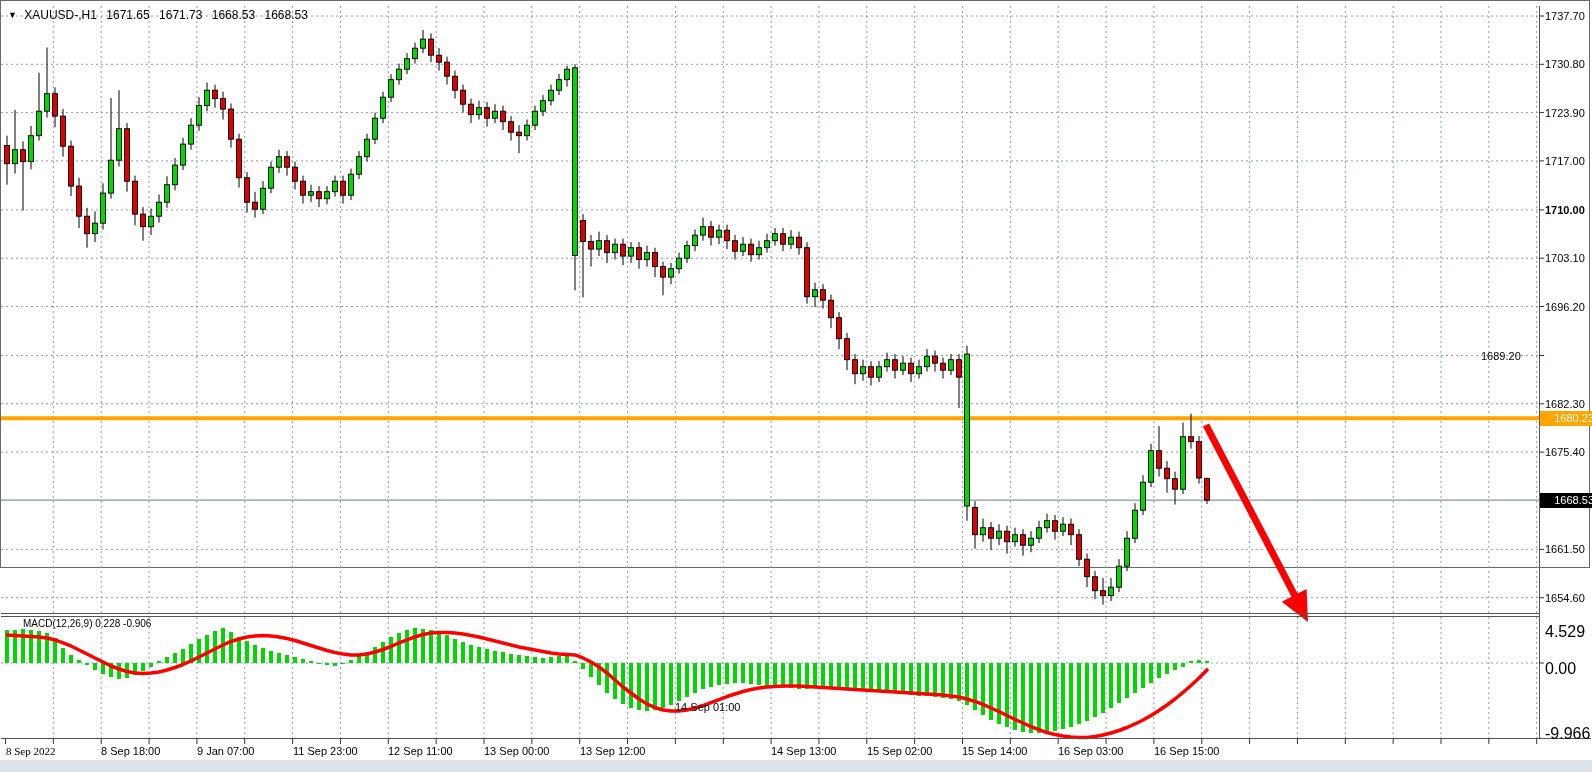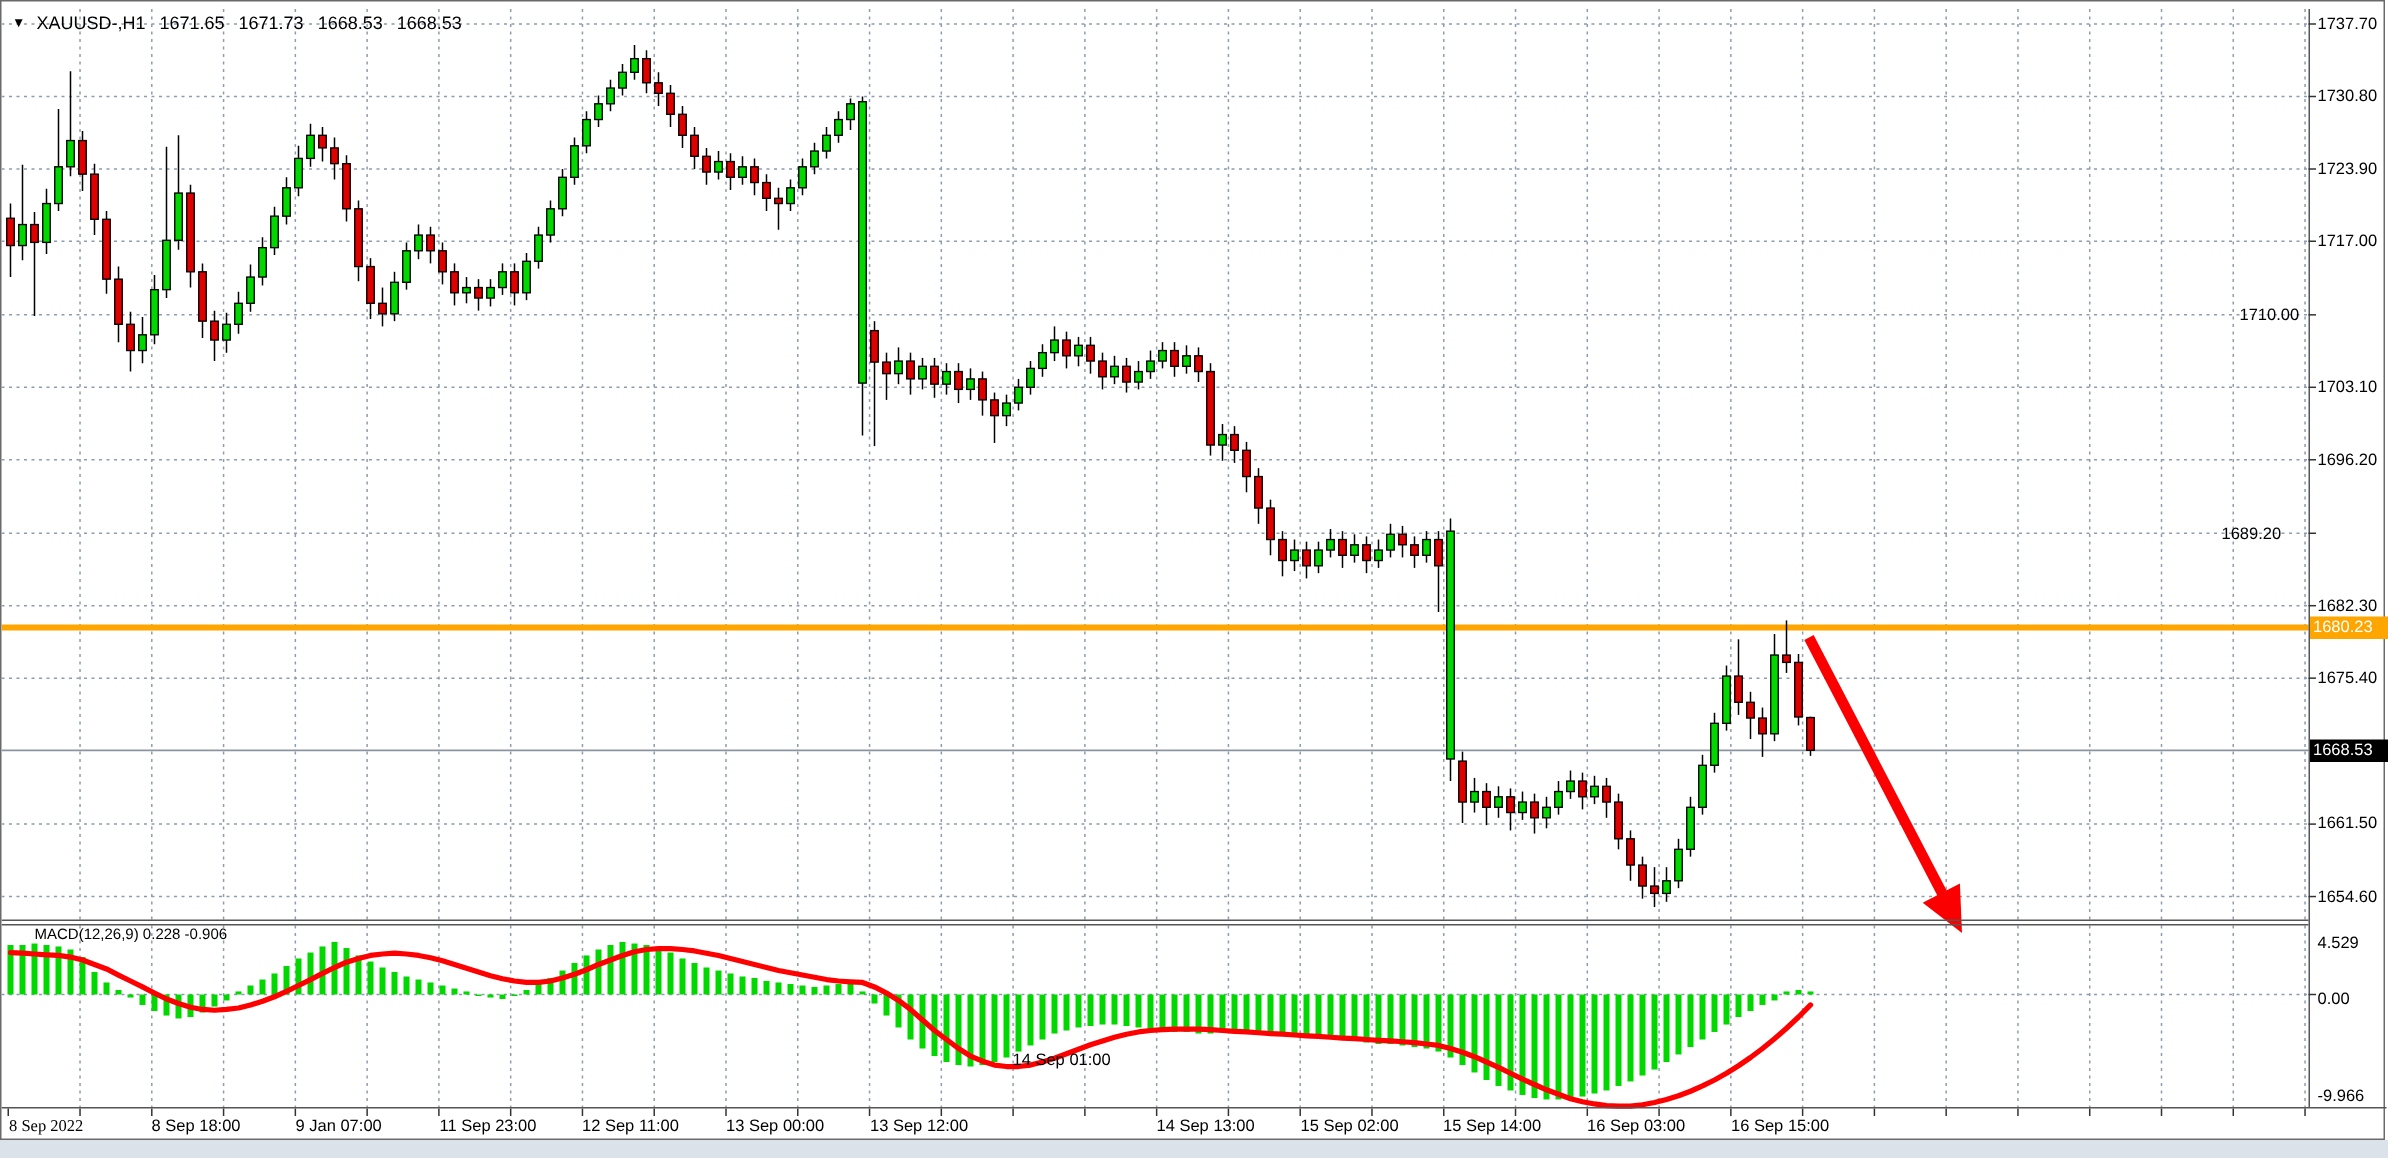--- a/index.html
+++ b/index.html
@@ -1,28 +1,28 @@
 <!DOCTYPE html>
 <html><head>
 <meta charset="utf-8">
 <style>
   html,body{margin:0;padding:0;background:#ffffff;}
   body{font-family:"Liberation Sans", sans-serif;}
   #stage{position:relative;width:1592px;height:772px;background:#ffffff;overflow:hidden;}
-  #chart-window{position:absolute;left:0;top:0;width:1590px;height:760px;border:1px solid #6a6a6a;background:#ffffff;box-sizing:border-box;}
+  #chart-window{position:absolute;left:0;top:0;width:1590px;height:568px;border:1px solid #6a6a6a;background:#ffffff;box-sizing:border-box;text-align:right;}
   svg{position:absolute;left:0;top:0;}
   .lbl{position:absolute;font-size:11px;color:#000;white-space:nowrap;line-height:13px;}
   #chart-title{position:absolute;left:7px;top:7px;font-size:12px;color:#000;white-space:nowrap;z-index:20;}
   #chart-title .tri{font-size:9px;position:relative;top:-1px;margin-right:4px;cursor:pointer;}
   #chart-title span{margin-right:6px;}
   #macd-label{position:absolute;left:22px;top:617px;font-size:10px;color:#000;z-index:20;}
   .badge{position:absolute;left:1539px;width:52px;height:15px;font-size:11px;line-height:15px;color:#fff;padding-left:2px;z-index:25;}
   #badge-orange{top:410px;background:#FFA500;}
   #badge-black{top:492px;background:#000000;}
-  .axis-lbl{position:absolute;left:1544px;font-size:11px;color:#000;z-index:15;}
+  .axis-lbl{position:absolute;left:1544px;font-size:16px;color:#000;z-index:15;}
   #bottom-strip{position:absolute;left:0;top:760px;width:1592px;height:12px;background:#dce2ea;}
   #labels{position:absolute;left:0;top:0;width:1592px;height:772px;pointer-events:none;}
 </style>
 </head>
 <body>
 
 <div id="stage">
   <div id="chart-window">
     <svg id="chart-svg" width="1592" height="760">
         <line x1="52.35" y1="5" x2="52.35" y2="612" stroke="#8d9cae" stroke-width="1" stroke-dasharray="2 3"></line>
@@ -628,21 +628,21 @@
 
     <div class="axis-lbl" style="top:622px;">4.529</div>
     <div class="axis-lbl" style="top:659px;">0.00</div>
     <div class="axis-lbl" style="top:724px;">-9.966</div>
 
     <div id="labels">
         <div class="lbl" style="left: 1544px; top: 9px;">1737.70</div>
         <div class="lbl" style="left: 1544px; top: 57.3px;">1730.80</div>
         <div class="lbl" style="left: 1544px; top: 105.6px;">1723.90</div>
         <div class="lbl" style="left: 1544px; top: 153.9px;">1717.00</div>
-        <div class="lbl" style="left: 1492px; top: 202.9px;">1710.00</div>
+        <div class="lbl" style="left: 1544px; top: 202.9px; font-weight: bold;">1710.00</div>
         <div class="lbl" style="left: 1544px; top: 251.2px;">1703.10</div>
         <div class="lbl" style="left: 1544px; top: 299.5px;">1696.20</div>
         <div class="lbl" style="left: 1480px; top: 348.5px;">1689.20</div>
         <div class="lbl" style="left: 1544px; top: 396.8px;">1682.30</div>
         <div class="lbl" style="left: 1544px; top: 445.1px;">1675.40</div>
         <div class="lbl" style="left: 1544px; top: 542.4px;">1661.50</div>
         <div class="lbl" style="left: 1544px; top: 590.7px;">1654.60</div>
         <div class="lbl" style="left: 5px; top: 744px; font-family: Liberation Serif, serif;">8 Sep 2022</div>
         <div class="lbl" style="left: 100px; top: 744px;">8 Sep 18:00</div>
         <div class="lbl" style="left: 196px; top: 744px;">9 Jan 07:00</div>

